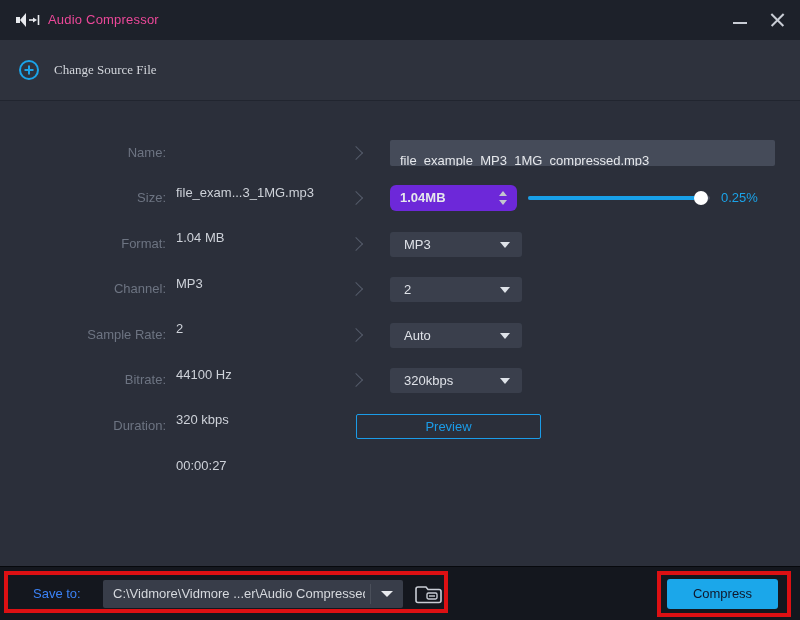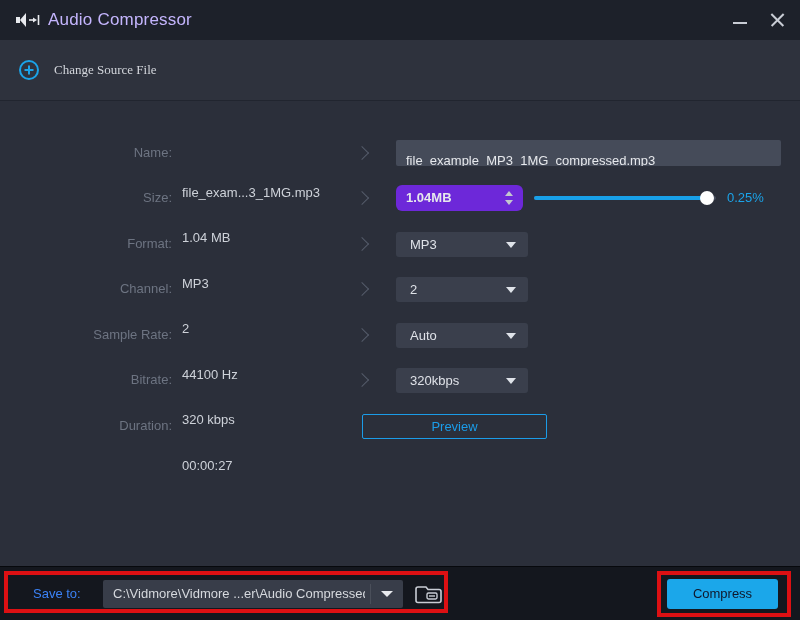--- a/index.html
+++ b/index.html
@@ -4,37 +4,37 @@
 <style>
   * { margin:0; padding:0; box-sizing:border-box; }
   html,body { width:800px; height:620px; background:#2b2f3a; overflow:hidden;
               font-family:"Liberation Sans","DejaVu Sans",sans-serif; }
   .window { position:relative; width:800px; height:620px; background:#2b2f3a; }
 
   
   .titlebar { position:absolute; left:0; top:0; width:800px; height:40px; background:#1d212a; }
   .app-icon { position:absolute; left:16px; top:11px; width:24px; height:18px; }
   .win-title { position:absolute; left:48px; top:0; height:36px; line-height:40px;
-               font-size:17px; color:#c4b5fd; letter-spacing:.2px; }
+               font-size:13px; color:#ec4899; letter-spacing:.2px; }
   .win-btn { position:absolute; top:5px; width:30px; height:30px; cursor:pointer; }
   .btn-min { left:725px; }
   .btn-close { left:762px; }
   .min-line { position:absolute; left:8px; top:17px; width:14px; height:2px; background:#c9cdd5; }
   .x1,.x2 { position:absolute; left:7px; top:14px; width:17px; height:1.6px; background:#c9cdd5; }
   .x1 { transform:rotate(45deg); } .x2 { transform:rotate(-45deg); }
 
   
   .header { position:absolute; left:0; top:40px; width:800px; height:61px;
             background:#2e323d; border-bottom:1px solid #21252f;font-family:Liberation Serif, serif; }
   .change-source { position:absolute; left:18px; top:14px; height:32px; display:flex;
                    align-items:center; gap:14px; cursor:pointer; }
   .change-source-label { font-size:13px; color:#d2d5db; }
 
   
-  .main { position:absolute; left:6px; top:102px; width:680px; height:464px; background:#2b2f3a; }
+  .main { position:absolute; left:0; top:102px; width:680px; height:464px; background:#2b2f3a; }
   .row { position:absolute; left:0; width:800px; height:26px; }
   .flabel { position:absolute; left:0; top:0; width:166px; height:26px; line-height:26px;
             text-align:right; font-size:13px; color:#6d7482; }
   .fvalue { position:absolute; left:176px; top:0; height:26px; line-height:26px;
             font-size:13px; color:#ced2d9;margin-top:40px; }
   .chev { position:absolute; left:351px; top:8px; width:10px; height:10px;
           border-top:1.5px solid #545b69; border-right:1.5px solid #545b69;
           transform:rotate(45deg); }
   .text-input { position:absolute; left:390px; top:0; width:385px; height:26px;
                 background:#454b59; border-radius:2px; font-size:13px; color:#e6e8ec;

